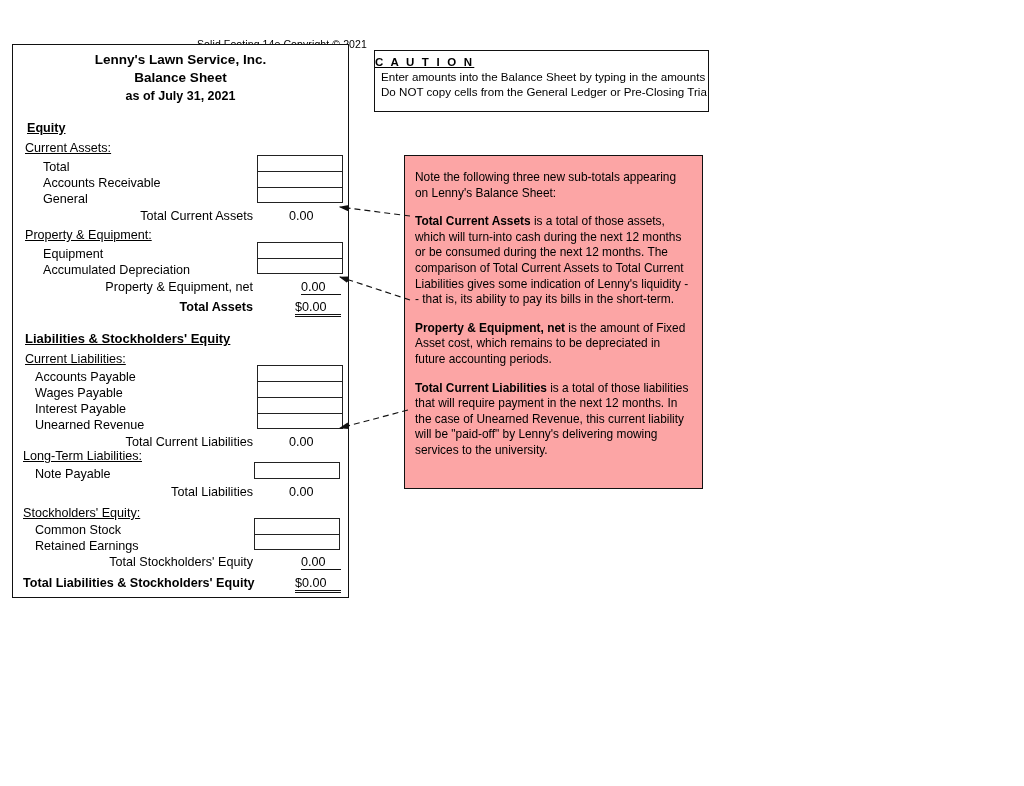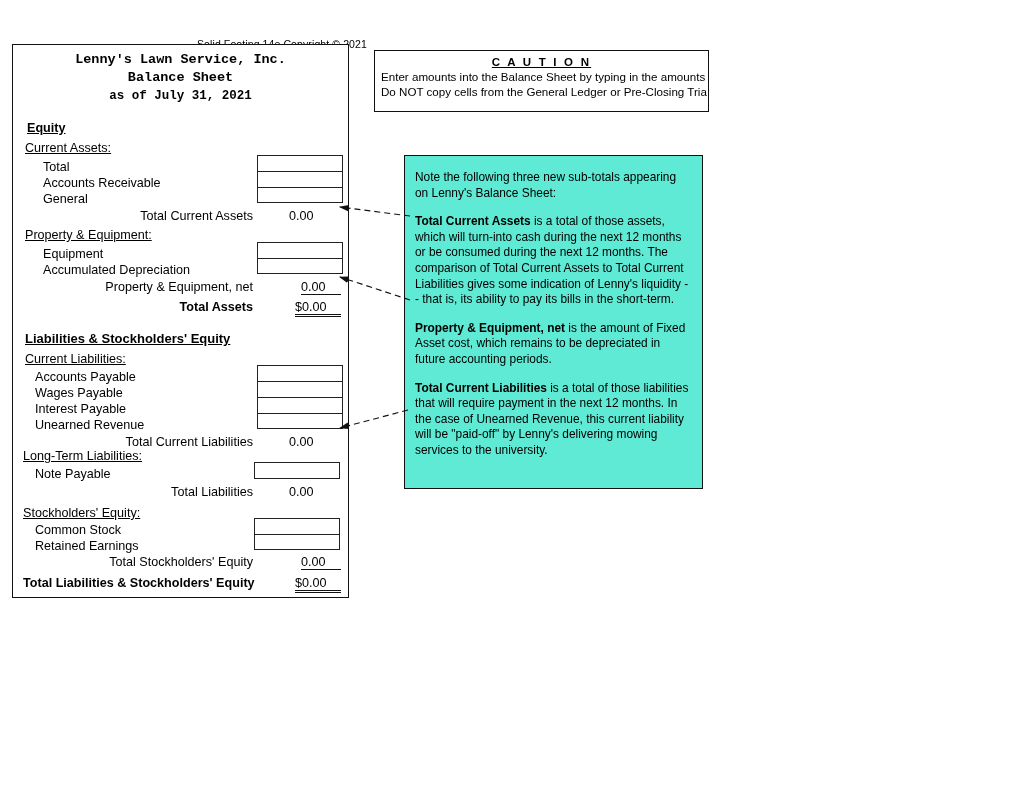--- a/index.html
+++ b/index.html
@@ -44,21 +44,20 @@
   .bs-inner {
     position: relative;
     width: 100%;
     height: 100%;
   }
   .bs-title {
     text-align: center;
     font-weight: bold;
     font-size: 13.5px;
     line-height: 18px;
-    font-family: Liberation Mono, monospace;
   }
   .bs-title .l1 { margin-top: 6px; }
   .bs-title .l3 { font-size: 12.5px; }
 
   .row {
     position: absolute;
     font-size: 12.6px;
     white-space: nowrap;
   }
   .section-head {
@@ -110,21 +109,21 @@
     left: 374px;
     top: 50px;
     width: 335px;
     height: 62px;
     border: 1.4px solid #111;
     box-sizing: border-box;
     background: #fff;
     overflow: hidden;
   }
   .caution-title {
-    text-align: center;
+    text-align: left;
     font-weight: bold;
     font-size: 11.5px;
     letter-spacing: 2.2px;
     text-decoration: underline;
     margin-top: 5px;
   }
   .caution-line {
     font-size: 11.6px;
     margin: 2px 0 0 6px;
     white-space: nowrap;
@@ -132,21 +131,21 @@
 
   
   .notes-box {
     position: absolute;
     left: 404px;
     top: 155px;
     width: 299px;
     height: 334px;
     border: 1.6px solid #111;
     box-sizing: border-box;
-    background: #5eead4;
+    background: #fca5a5;
     padding: 14px 11px 0 10px;
   }
   .notes-p {
     font-size: 11.9px;
     line-height: 15.6px;
     margin: 0 0 13px 0;
   }
   .notes-p b { font-weight: bold; }
 
   

